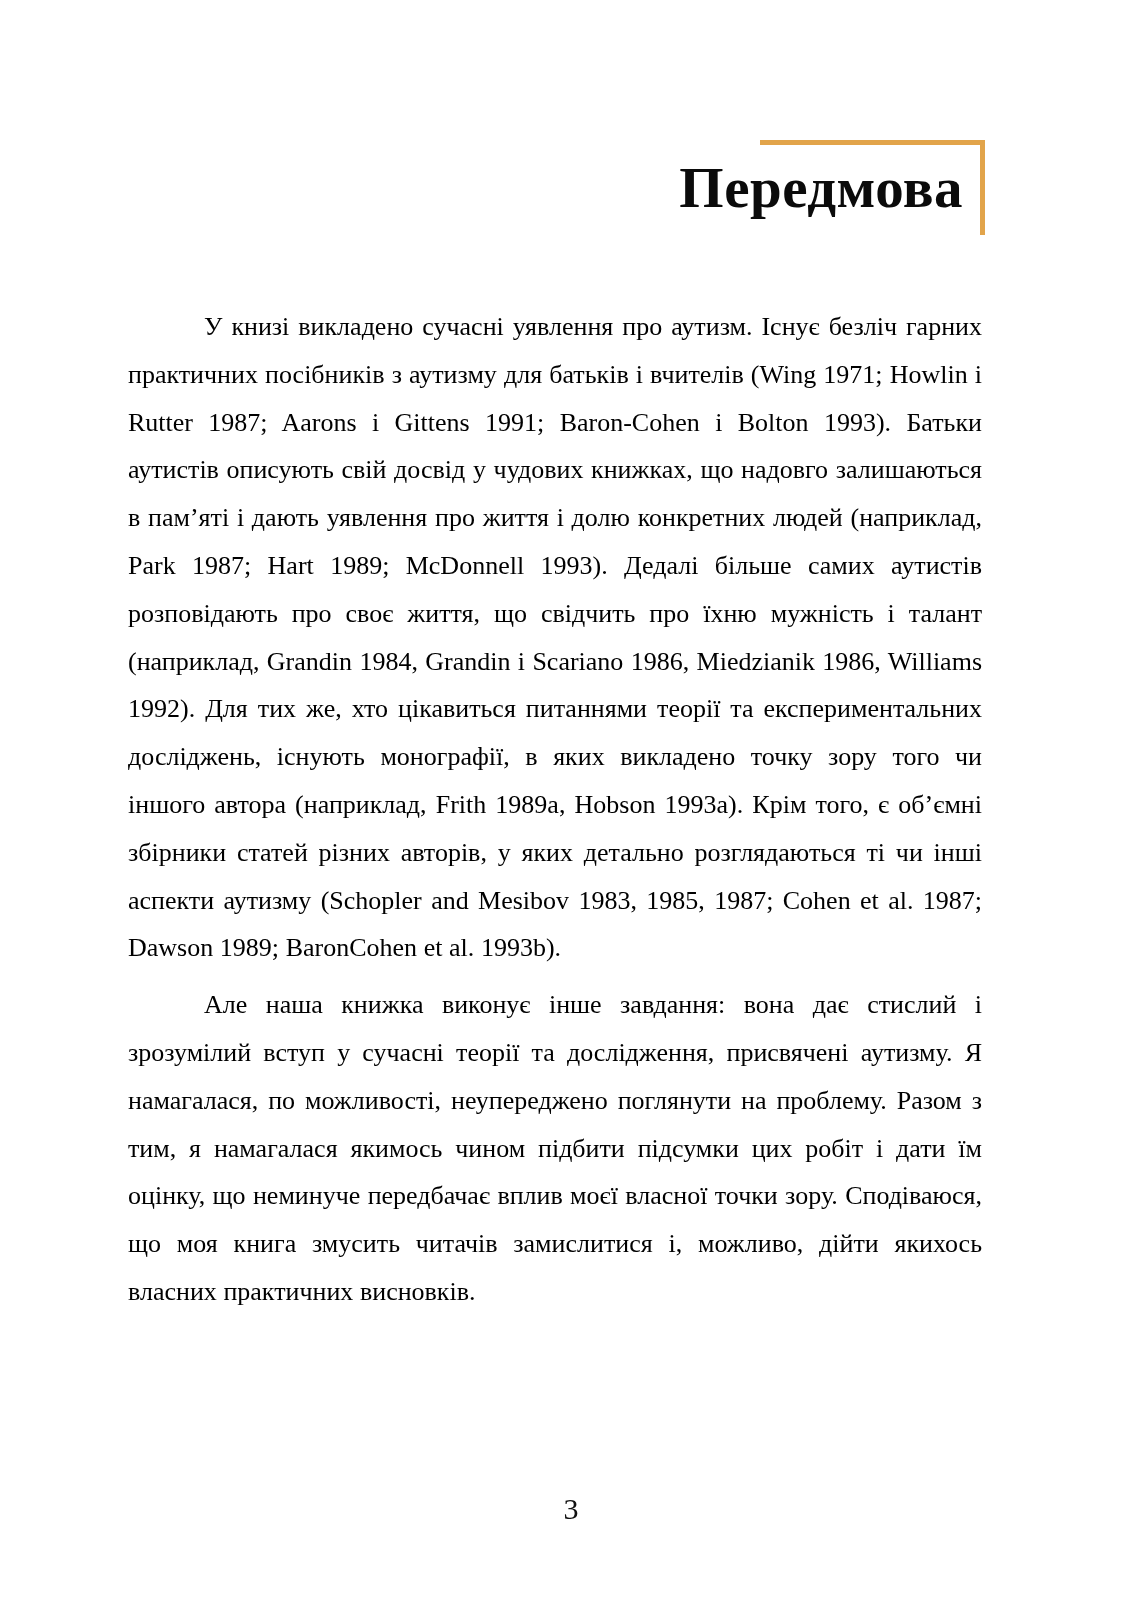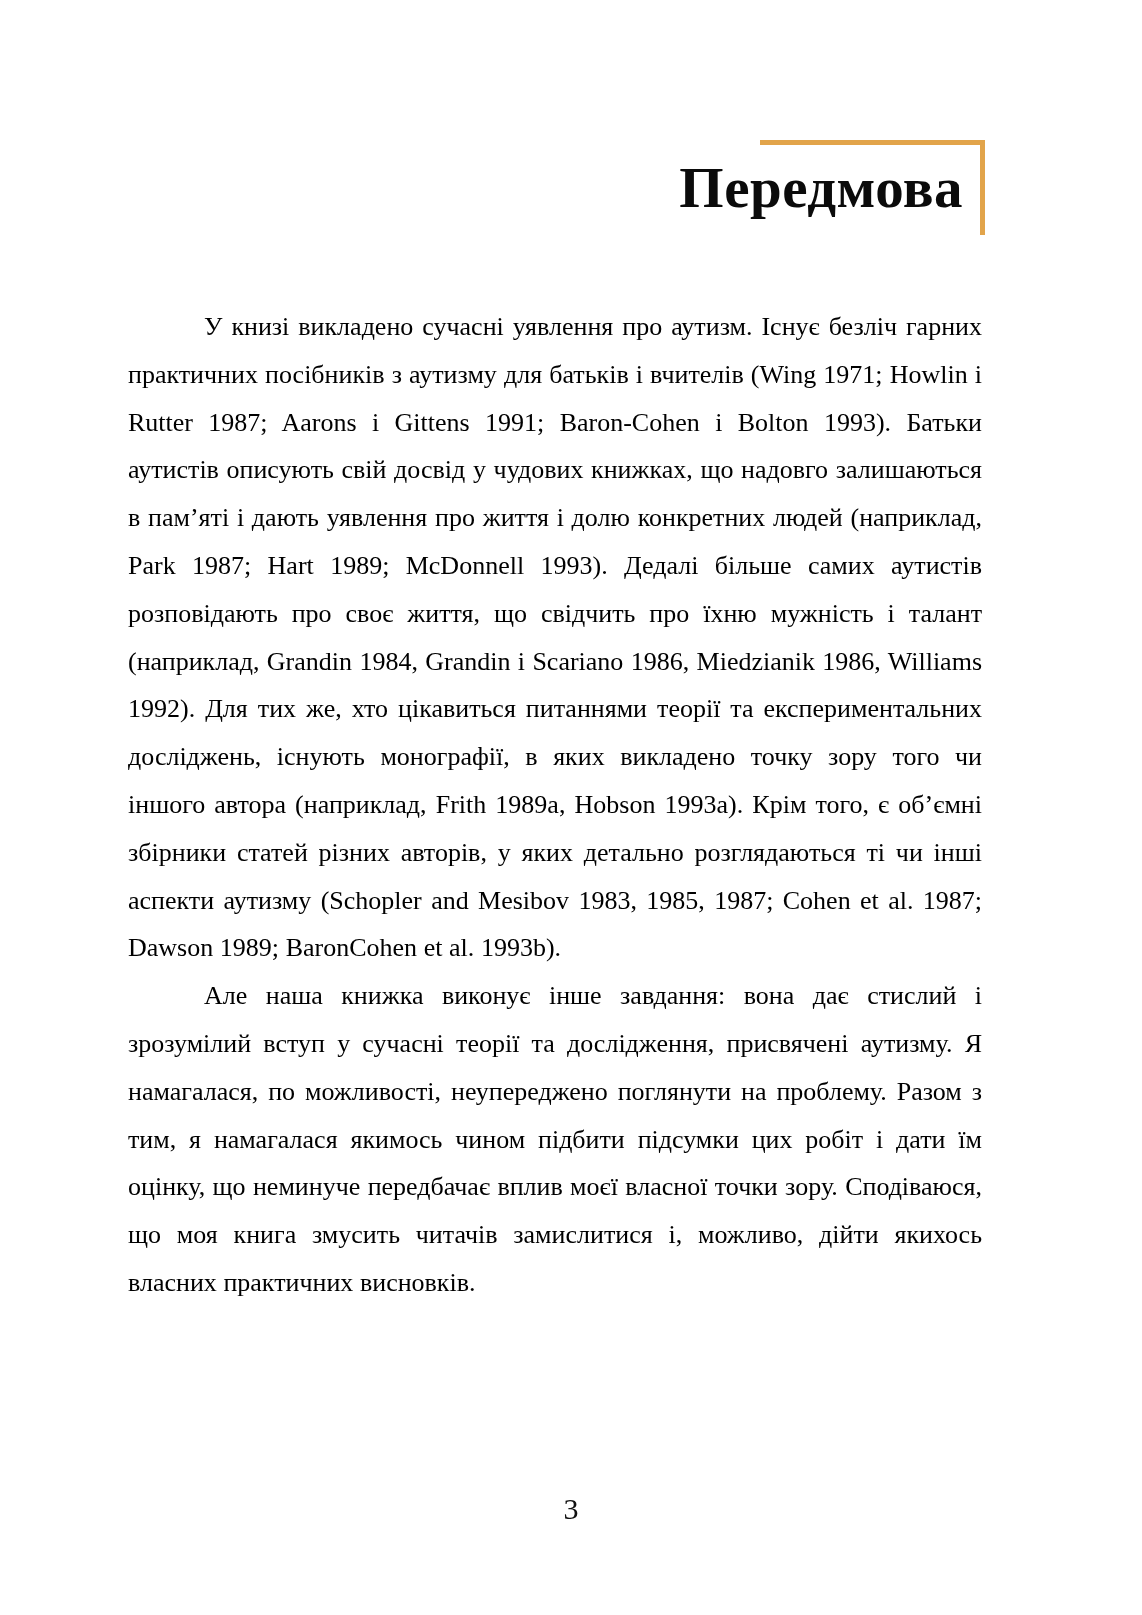--- a/index.html
+++ b/index.html
@@ -74,20 +74,21 @@
     font-size: 26px;
     line-height: 47.8px;
     text-align: justify;
     text-justify: inter-word;
     text-indent: 76px;
     hyphens: none;
     word-spacing: 0.1px;
   }
 
   .body-paragraph + .body-paragraph {
+    margin-top: 9px;
   }
 
   
   .folio {
     position: absolute;
     left: 0;
     top: 1494px;
     width: 1142px;
     text-align: center;
     font-size: 30px;

